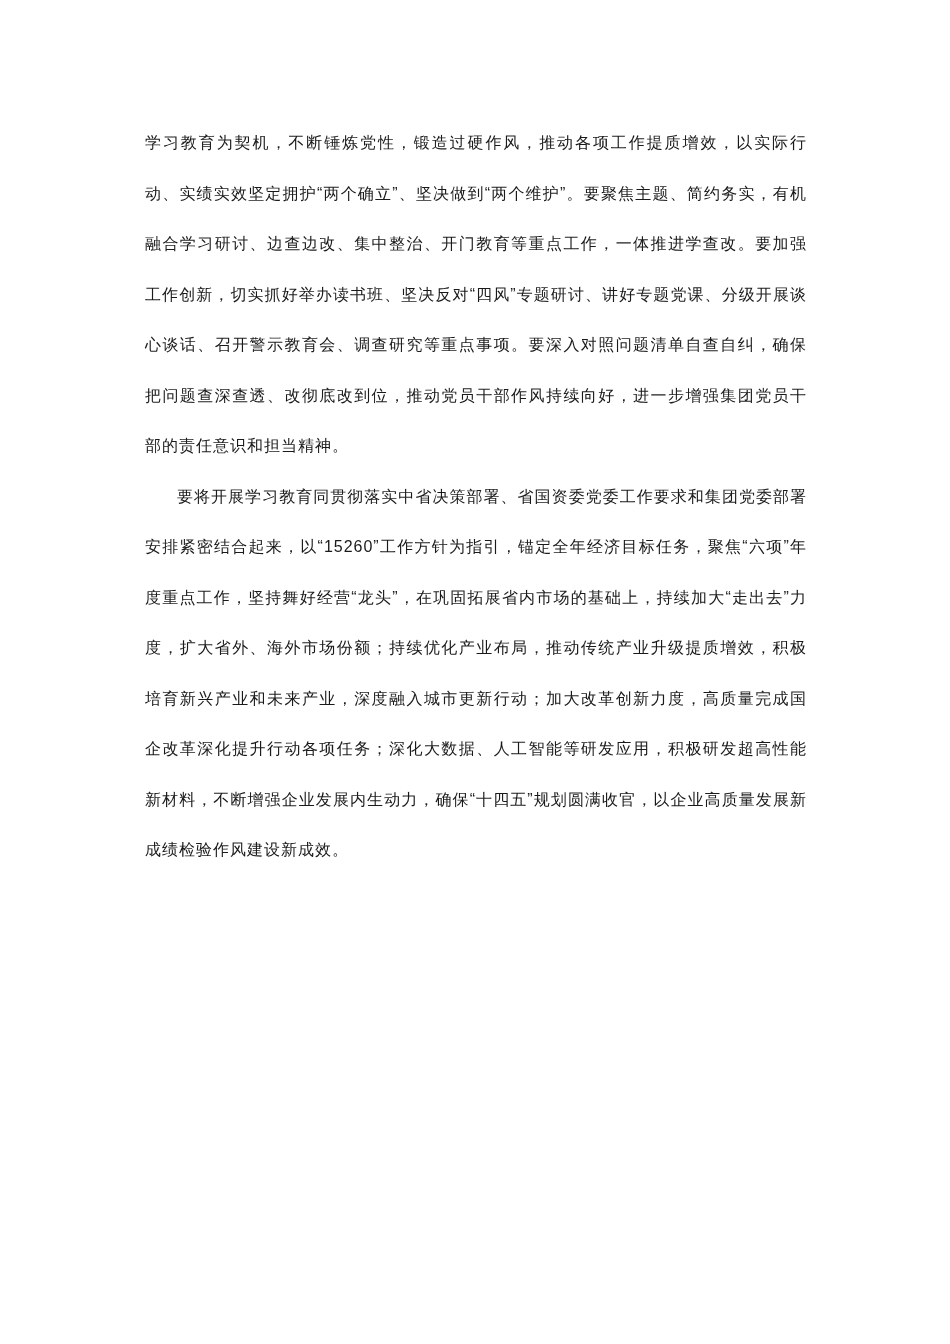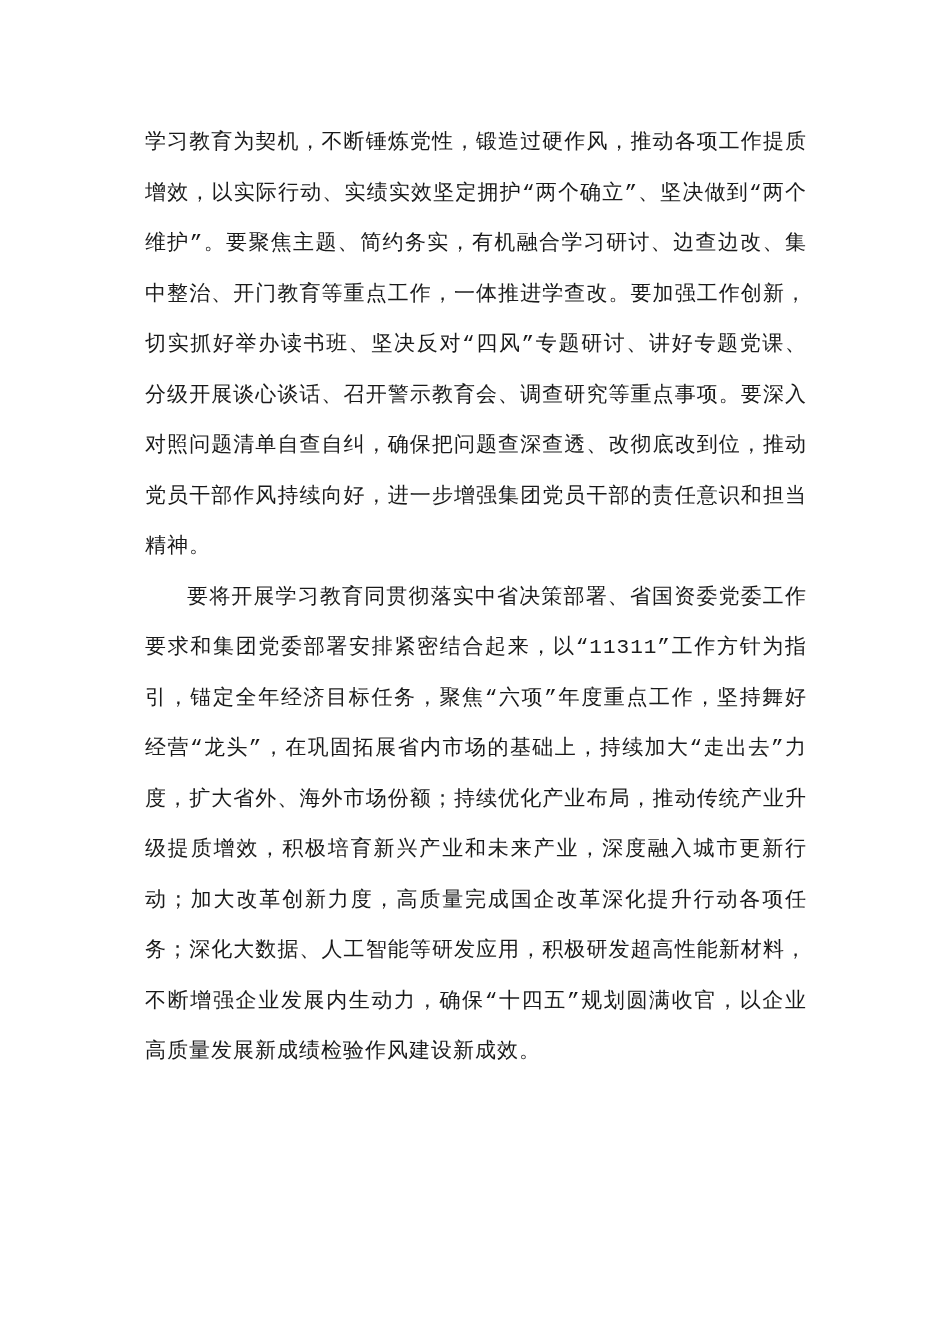--- a/index.html
+++ b/index.html
@@ -1,28 +1,28 @@
 <!DOCTYPE html>
 <html><head>
 <meta charset="utf-8">
 <style>
   html, body { margin:0; padding:0; background:#ffffff; }
   body { width:950px; height:1344px; position:relative; overflow:hidden; }
   .page { position:absolute; left:145px; top:118px; width:662px; }
   .para {
     margin:0;
-    font-family: Liberation Mono, monospace;
-    font-size:21px;
+    font-family: Liberation Sans, sans-serif;
+    font-size:16px;
     line-height:50.5px;
     color:#1a1a1a;
     text-align:justify;
     text-justify:inter-character;
     letter-spacing:1px;
   }
   .indent { text-indent:2em; }
 </style>
 </head>
 <body>
 
 <div class="page">
   <p class="para">学习教育为契机，不断锤炼党性，锻造过硬作风，推动各项工作提质增效，以实际行动、实绩实效坚定拥护“两个确立”、坚决做到“两个维护”。要聚焦主题、简约务实，有机融合学习研讨、边查边改、集中整治、开门教育等重点工作，一体推进学查改。要加强工作创新，切实抓好举办读书班、坚决反对“四风”专题研讨、讲好专题党课、分级开展谈心谈话、召开警示教育会、调查研究等重点事项。要深入对照问题清单自查自纠，确保把问题查深查透、改彻底改到位，推动党员干部作风持续向好，进一步增强集团党员干部的责任意识和担当精神。</p>
-  <p class="para indent">要将开展学习教育同贯彻落实中省决策部署、省国资委党委工作要求和集团党委部署安排紧密结合起来，以“11311”工作方针为指引，锚定全年经济目标任务，聚焦“六项”年度重点工作，坚持舞好经营“龙头”，在巩固拓展省内市场的基础上，持续加大“走出去”力度，扩大省外、海外市场份额；持续优化产业布局，推动传统产业升级提质增效，积极培育新兴产业和未来产业，深度融入城市更新行动；加大改革创新力度，高质量完成国企改革深化提升行动各项任务；深化大数据、人工智能等研发应用，积极研发超高性能新材料，不断增强企业发展内生动力，确保“十四五”规划圆满收官，以企业高质量发展新成绩检验作风建设新成效。</p>
+  <p class="para indent">要将开展学习教育同贯彻落实中省决策部署、省国资委党委工作要求和集团党委部署安排紧密结合起来，以“15260”工作方针为指引，锚定全年经济目标任务，聚焦“六项”年度重点工作，坚持舞好经营“龙头”，在巩固拓展省内市场的基础上，持续加大“走出去”力度，扩大省外、海外市场份额；持续优化产业布局，推动传统产业升级提质增效，积极培育新兴产业和未来产业，深度融入城市更新行动；加大改革创新力度，高质量完成国企改革深化提升行动各项任务；深化大数据、人工智能等研发应用，积极研发超高性能新材料，不断增强企业发展内生动力，确保“十四五”规划圆满收官，以企业高质量发展新成绩检验作风建设新成效。</p>
 </div>
 
 </body></html>

